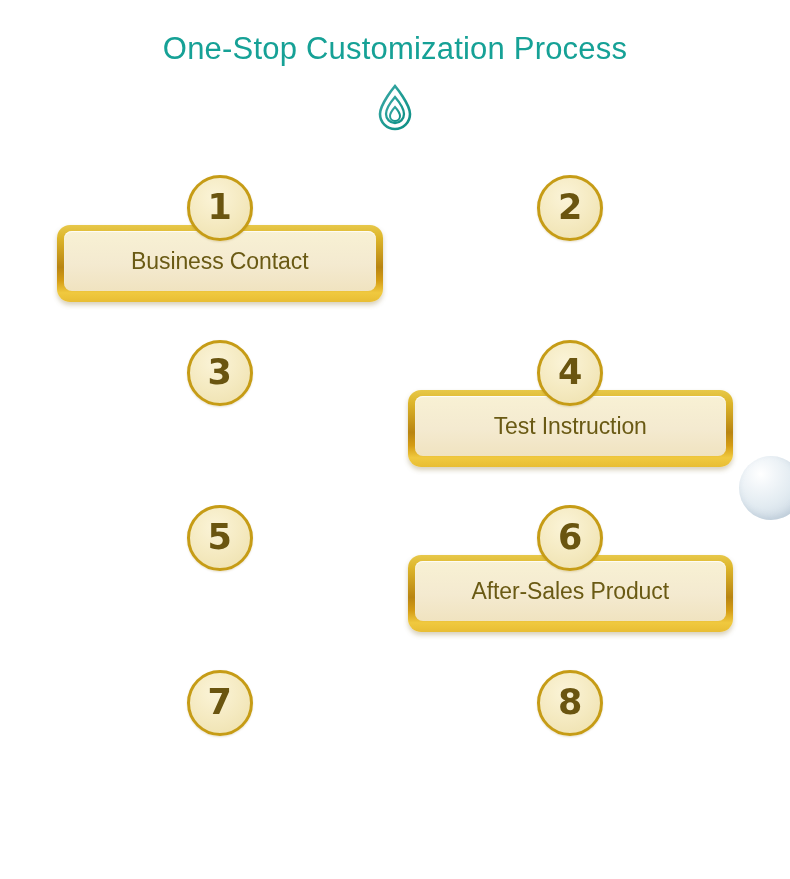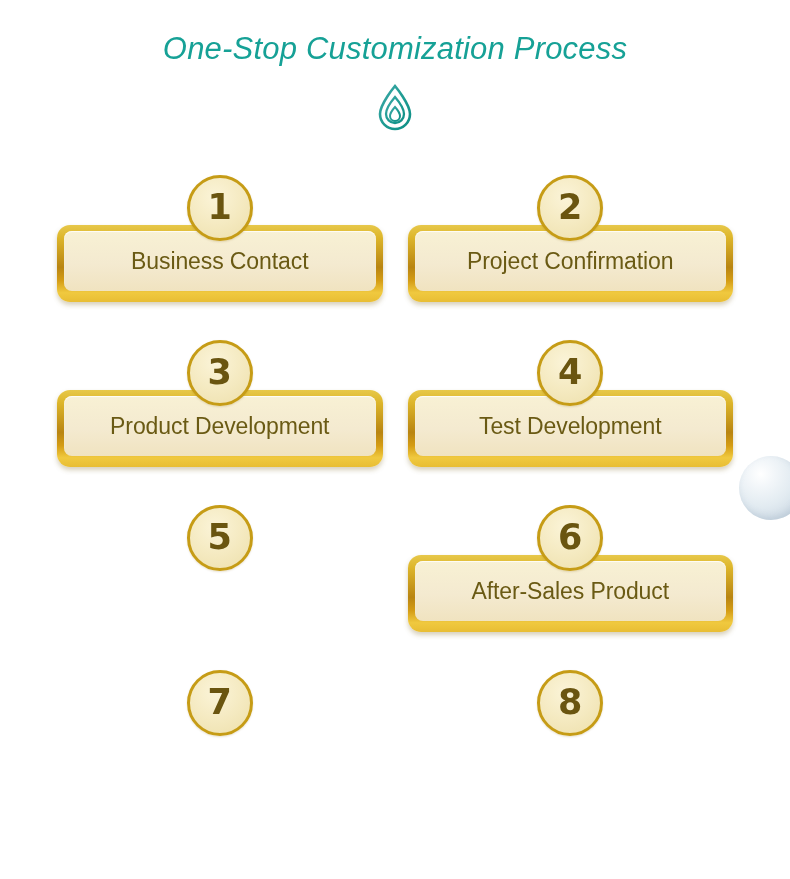--- a/index.html
+++ b/index.html
@@ -27,21 +27,20 @@
   }
   .page-title {
     margin: 0;
     padding-top: 31px;
     font-size: 31px;
     font-weight: 400;
     letter-spacing: 0.2px;
     color: #16a196;
     line-height: 1.15;
     white-space: nowrap;
-    font-style: italic;
   }
 
   .droplet-wrap {
     margin-top: 14px;
     height: 54px;
     display: flex;
     align-items: center;
     justify-content: center;
   }
 
@@ -189,45 +188,35 @@
       <div class="step-inner">
         <span class="step-label">Business Contact</span>
       </div>
     </div>
   </div>
 
   <div class="step">
     <div class="step-badge">
       <span class="step-badge-num">2</span>
     </div>
+  </div>
+
+  <div class="step">
+    <div class="step-badge">
+      <span class="step-badge-num">3</span>
+    </div>
+  </div>
+
+  <div class="step">
+    <div class="step-badge">
+      <span class="step-badge-num">4</span>
+    </div>
     <div class="step-card">
       <div class="step-inner">
-        <span class="step-label">Project Confirmation</span>
-      </div>
-    </div>
-  </div>
-
-  <div class="step">
-    <div class="step-badge">
-      <span class="step-badge-num">3</span>
-    </div>
-    <div class="step-card">
-      <div class="step-inner">
-        <span class="step-label">Product Development</span>
-      </div>
-    </div>
-  </div>
-
-  <div class="step">
-    <div class="step-badge">
-      <span class="step-badge-num">4</span>
-    </div>
-    <div class="step-card">
-      <div class="step-inner">
-        <span class="step-label">Test Development</span>
+        <span class="step-label">Test Instruction</span>
       </div>
     </div>
   </div>
 
   <div class="step">
     <div class="step-badge">
       <span class="step-badge-num">5</span>
     </div>
   </div>
 

